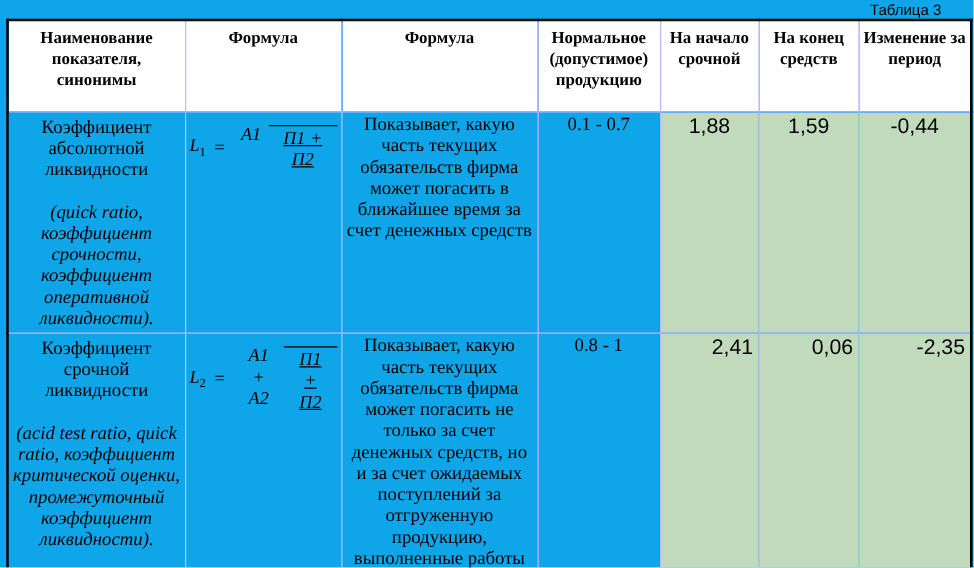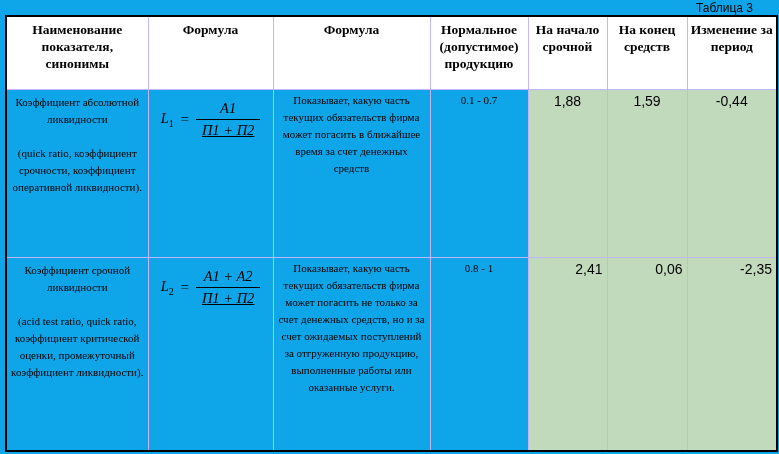--- a/index.html
+++ b/index.html
@@ -48,55 +48,54 @@
   th {
     font-weight: bold;
     text-align: center;
     font-size: 13.5px;
     line-height: 17px;
     padding-top: 4px;
     background: #ffffff;
   }
   .name-cell, .desc-cell, .norm-cell {
     text-align: center;
-    font-size: 11px;
+    font-size: 15px;
     line-height: 17px;
   }
   .ind-name { margin-top: 2px; }
-  .ind-syn  { margin-top: 17px; }
+  .ind-syn  { margin-top: 17px; font-style: italic; }
   .formula-cell { text-align: center; }
   .formula {
     display: flex;
     justify-content: center;
     align-items: center;
     gap: 7px;
     margin-top: 8px;
     font-size: 14.5px;
     font-style: italic;
   }
   .fsub {
     font-size: 10px;
     font-style: normal;
   }
   .feq { font-style: normal; }
   .frac {
     display: inline-flex;
-    flex-direction: column;
     text-align: center;
     justify-content: center;
   }
   .frac .num { padding: 0 6px 2px 6px; }
   .frac .den {
     border-top: 1px solid #000000;
     padding: 2px 6px 0 6px;
     text-decoration: underline;
   }
   .value-cell {
     font-family: "Liberation Sans", sans-serif;
-    font-size: 14px;
+    font-size: 17px;
     line-height: 16px;
     padding-top: 3px;
   }
   .green   { background: #c1dabc; }
   .v-center{ text-align: center; }
   .v-right { text-align: right; padding-right: 4px; }
 </style>
 </head>
 <body>
 

